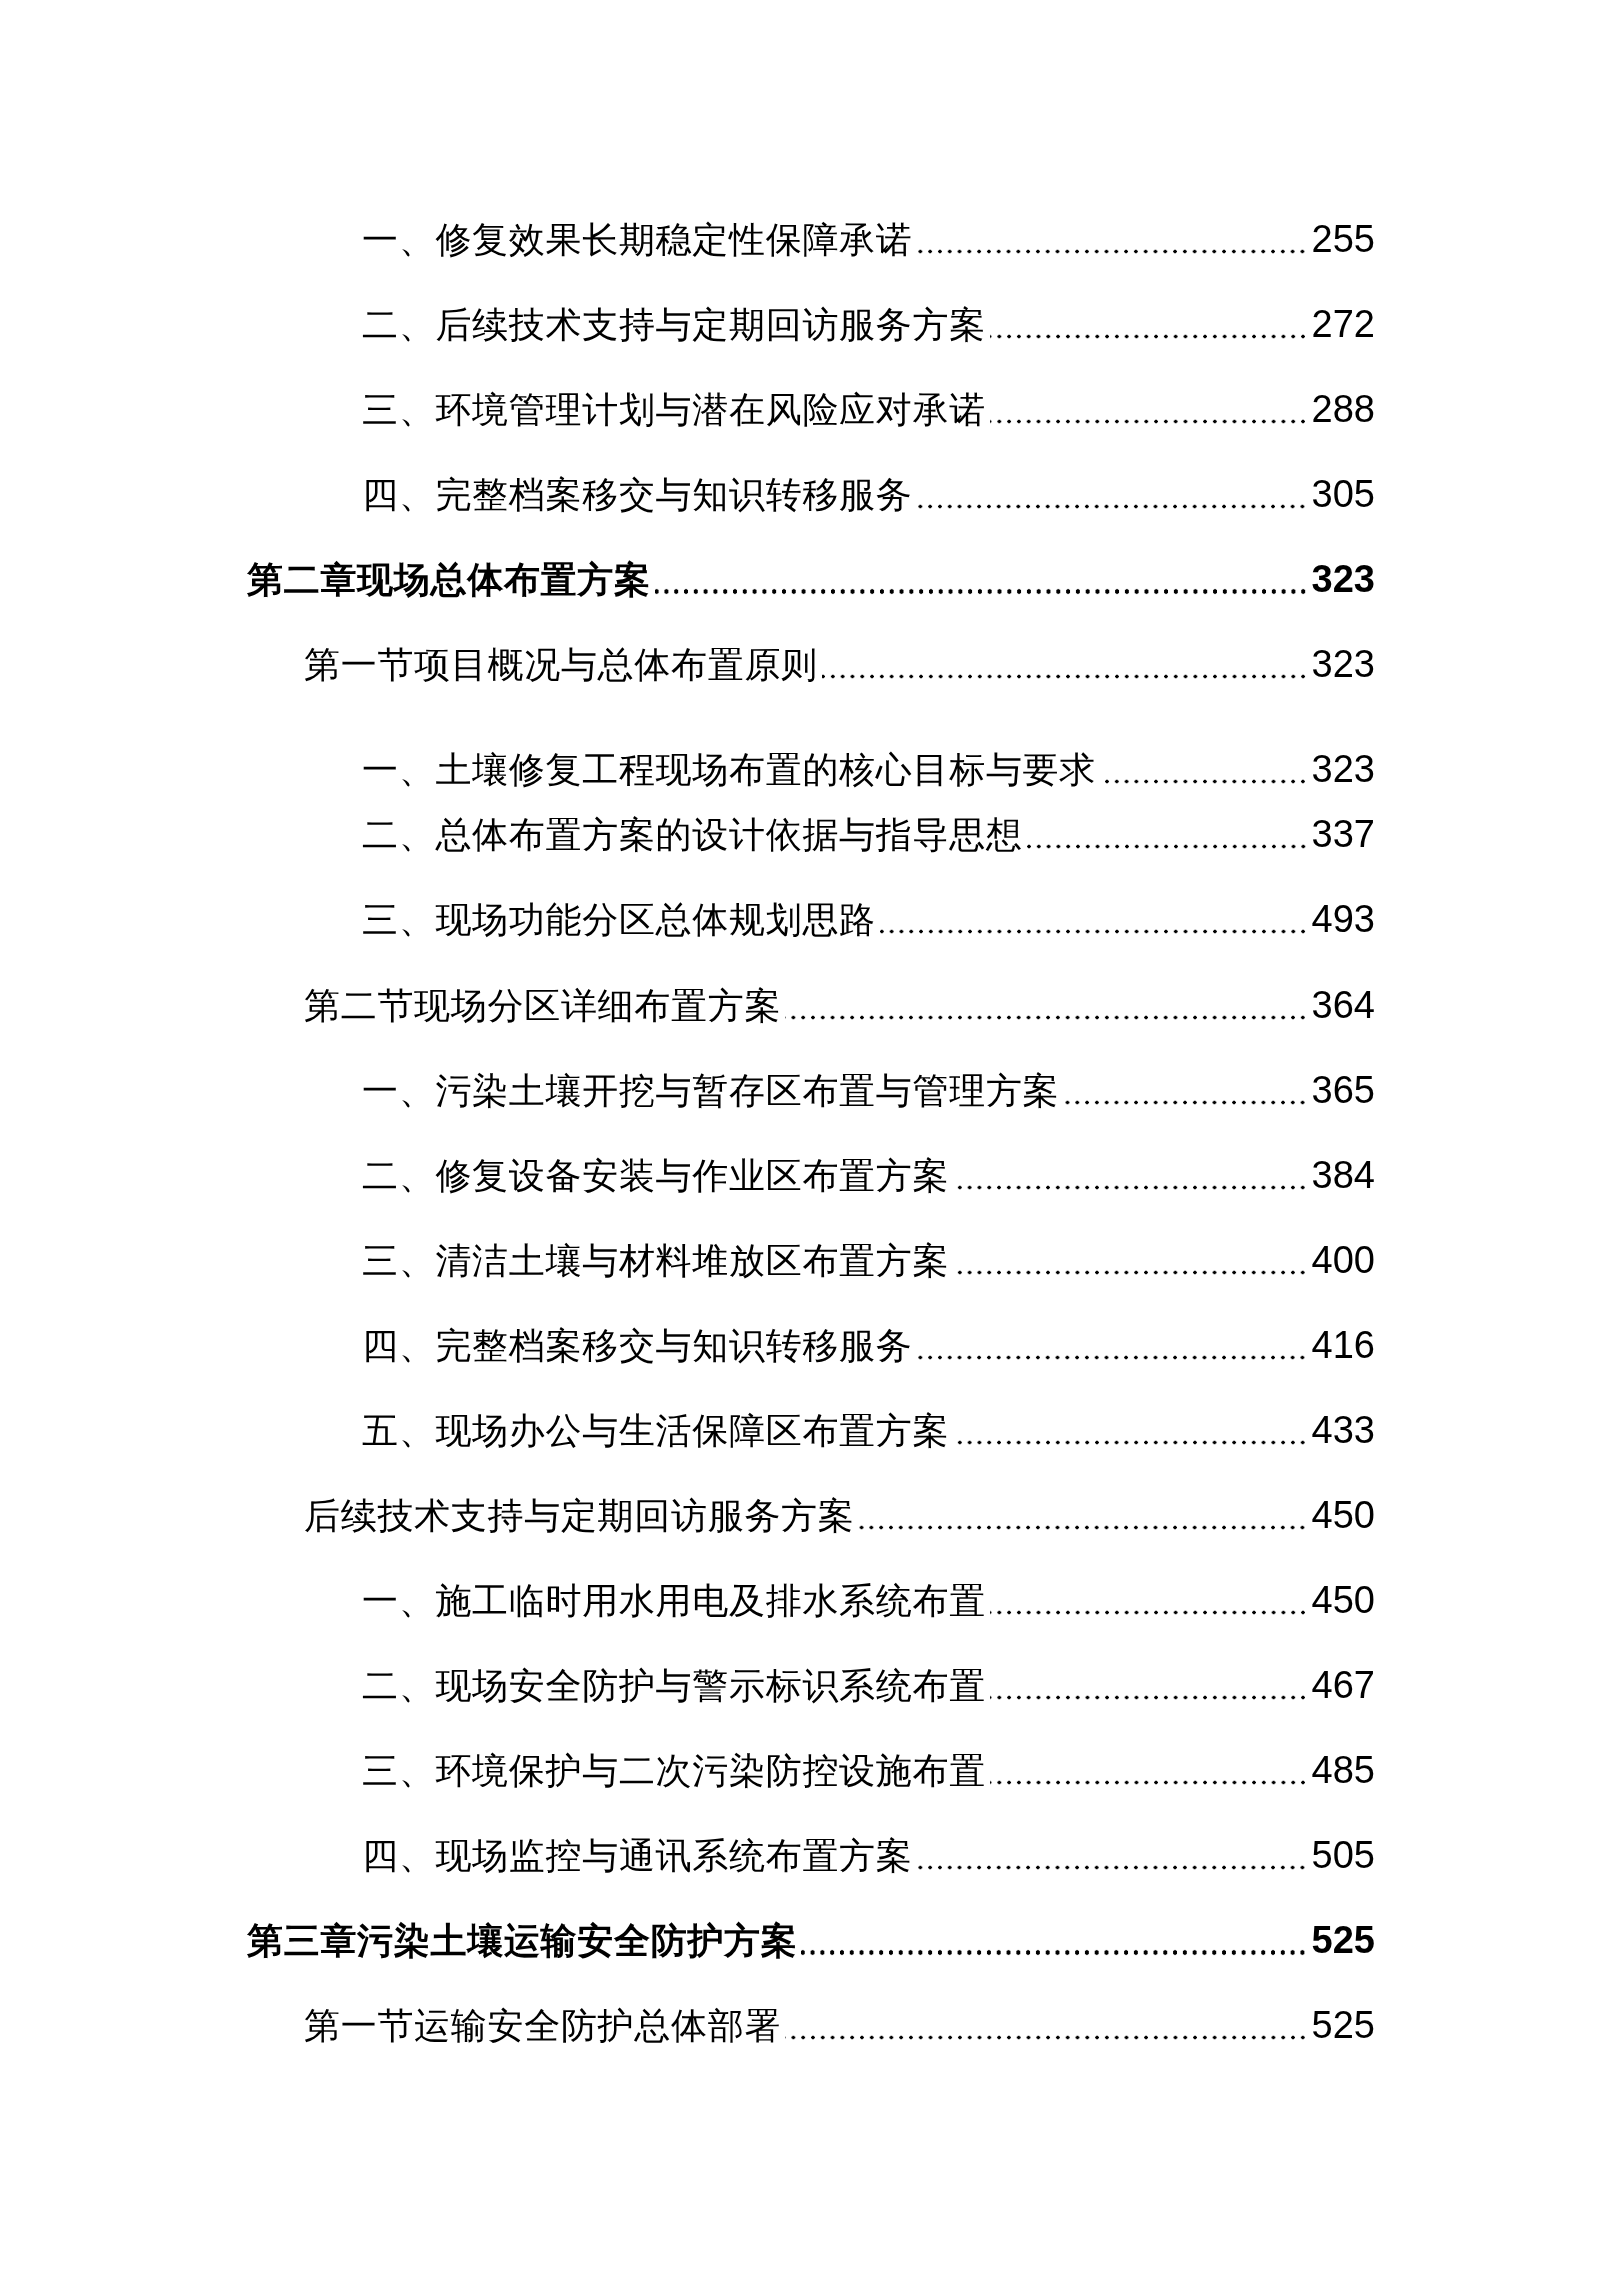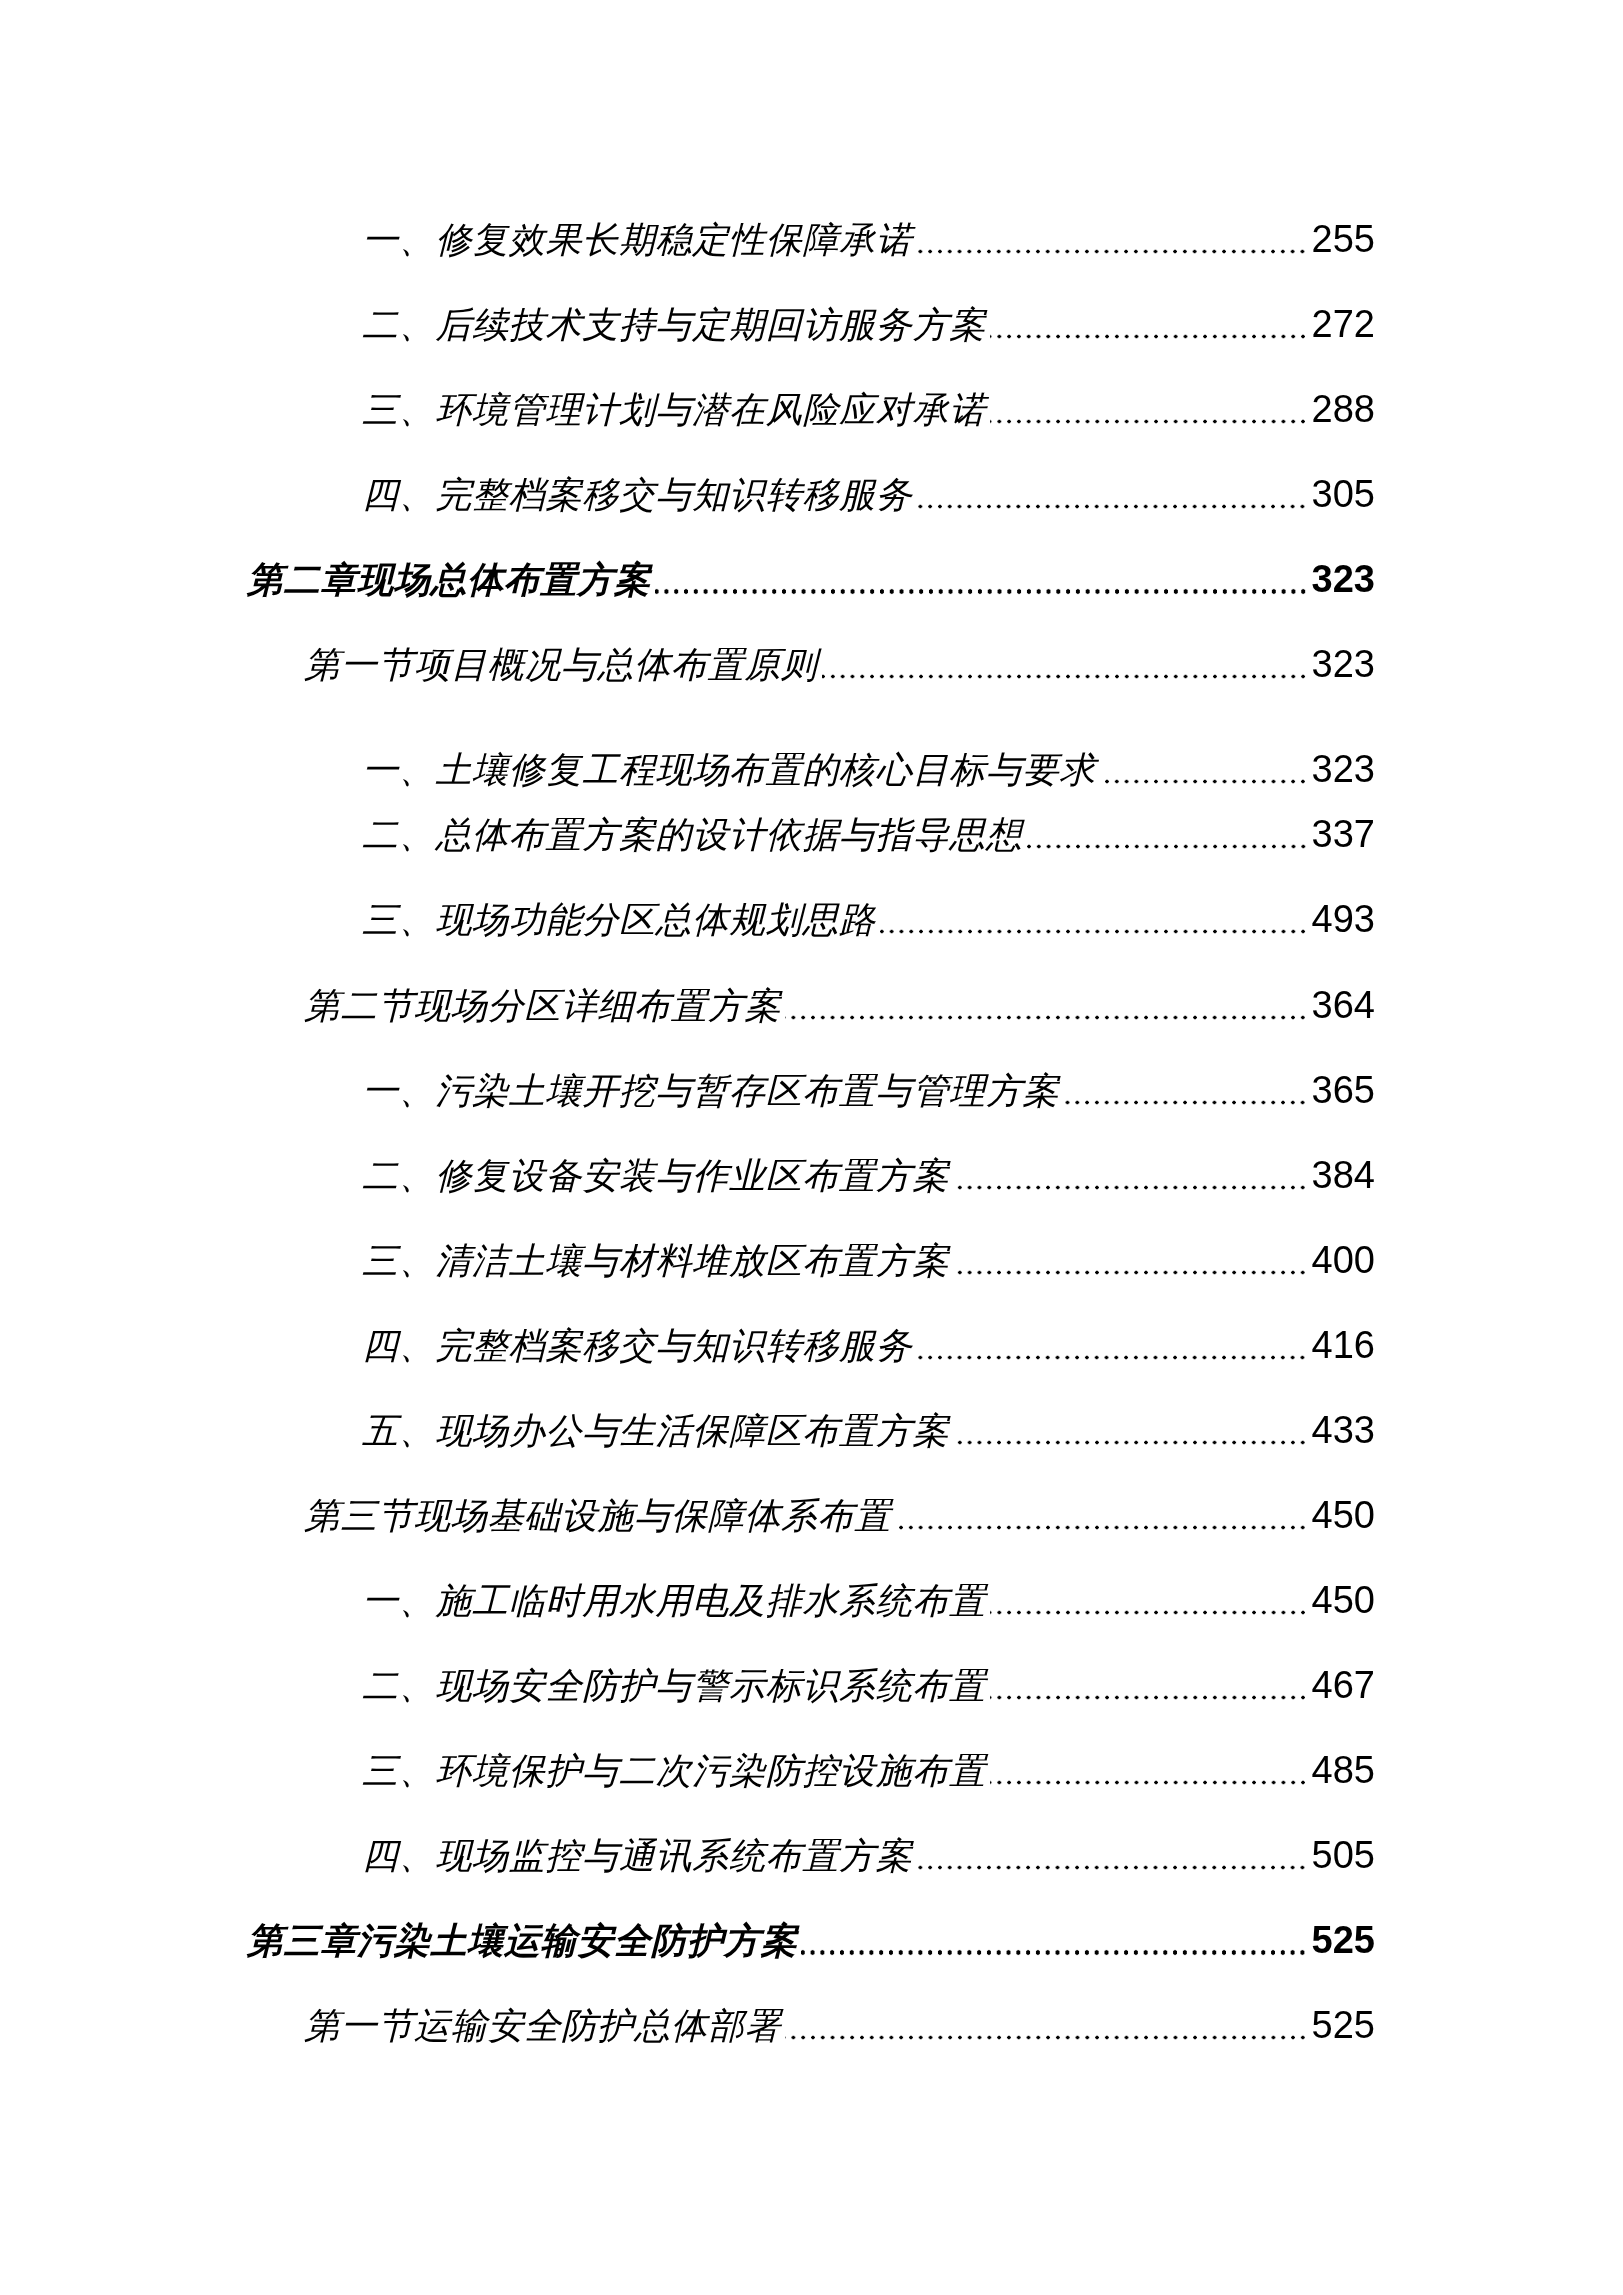--- a/index.html
+++ b/index.html
@@ -4,21 +4,21 @@
 <style>
   html, body { margin: 0; padding: 0; background: #ffffff; }
   body { width: 1623px; height: 2295px; position: relative; overflow: hidden;
          font-family: "DejaVu Serif", "Liberation Serif", serif; color: #000; }
   .toc { position: absolute; left: 0; top: 0; width: 1623px; height: 2295px; }
   .row { position: absolute; height: 43px; display: flex; align-items: flex-end;
          right: 248px; }
   .row.level-0 { left: 247px; }
   .row.level-1 { left: 304px; }
   .row.level-2 { left: 362px; }
-  .title { font-size: 36px; line-height: 43px; white-space: nowrap; letter-spacing: 0.7px; flex: 0 0 auto; font-style: italic; }
+  .title { font-size: 36px; line-height: 43px; white-space: nowrap; letter-spacing: 0.7px; flex: 0 0 auto; }
   .row.level-0 .title { font-weight: bold; font-family: "DejaVu Sans", "Liberation Sans", sans-serif; }
   .leader { flex: 1 1 auto; height: 6.5px; margin: 0 3.9px 6.5px 3.9px;
             background-image: radial-gradient(circle, #000 1.6px, transparent 1.8px);
             background-size: 9.8px 6.5px; background-repeat: repeat-x; background-position: right center; }
   .row.level-0 .leader { background-image: radial-gradient(circle, #000 2px, transparent 2.4px); }
   .page { font-family: "Liberation Sans", "DejaVu Sans", sans-serif; font-size: 38px; line-height: 43px;
           flex: 0 0 auto; white-space: nowrap; }
   .row.level-0 .page { font-weight: bold; }
 </style>
 </head>
@@ -94,21 +94,21 @@
     <span class="title">四、完整档案移交与知识转移服务</span>
     <span class="leader"></span>
     <span class="page">416</span>
   </div>
   <div class="row level-2" style="top:1409px">
     <span class="title">五、现场办公与生活保障区布置方案</span>
     <span class="leader"></span>
     <span class="page">433</span>
   </div>
   <div class="row level-1" style="top:1494px">
-    <span class="title">第三节现场基础设施与保障体系布置</span>
+    <span class="title">后续技术支持与定期回访服务方案</span>
     <span class="leader"></span>
     <span class="page">450</span>
   </div>
   <div class="row level-2" style="top:1579px">
     <span class="title">一、施工临时用水用电及排水系统布置</span>
     <span class="leader"></span>
     <span class="page">450</span>
   </div>
   <div class="row level-2" style="top:1664px">
     <span class="title">二、现场安全防护与警示标识系统布置</span>

